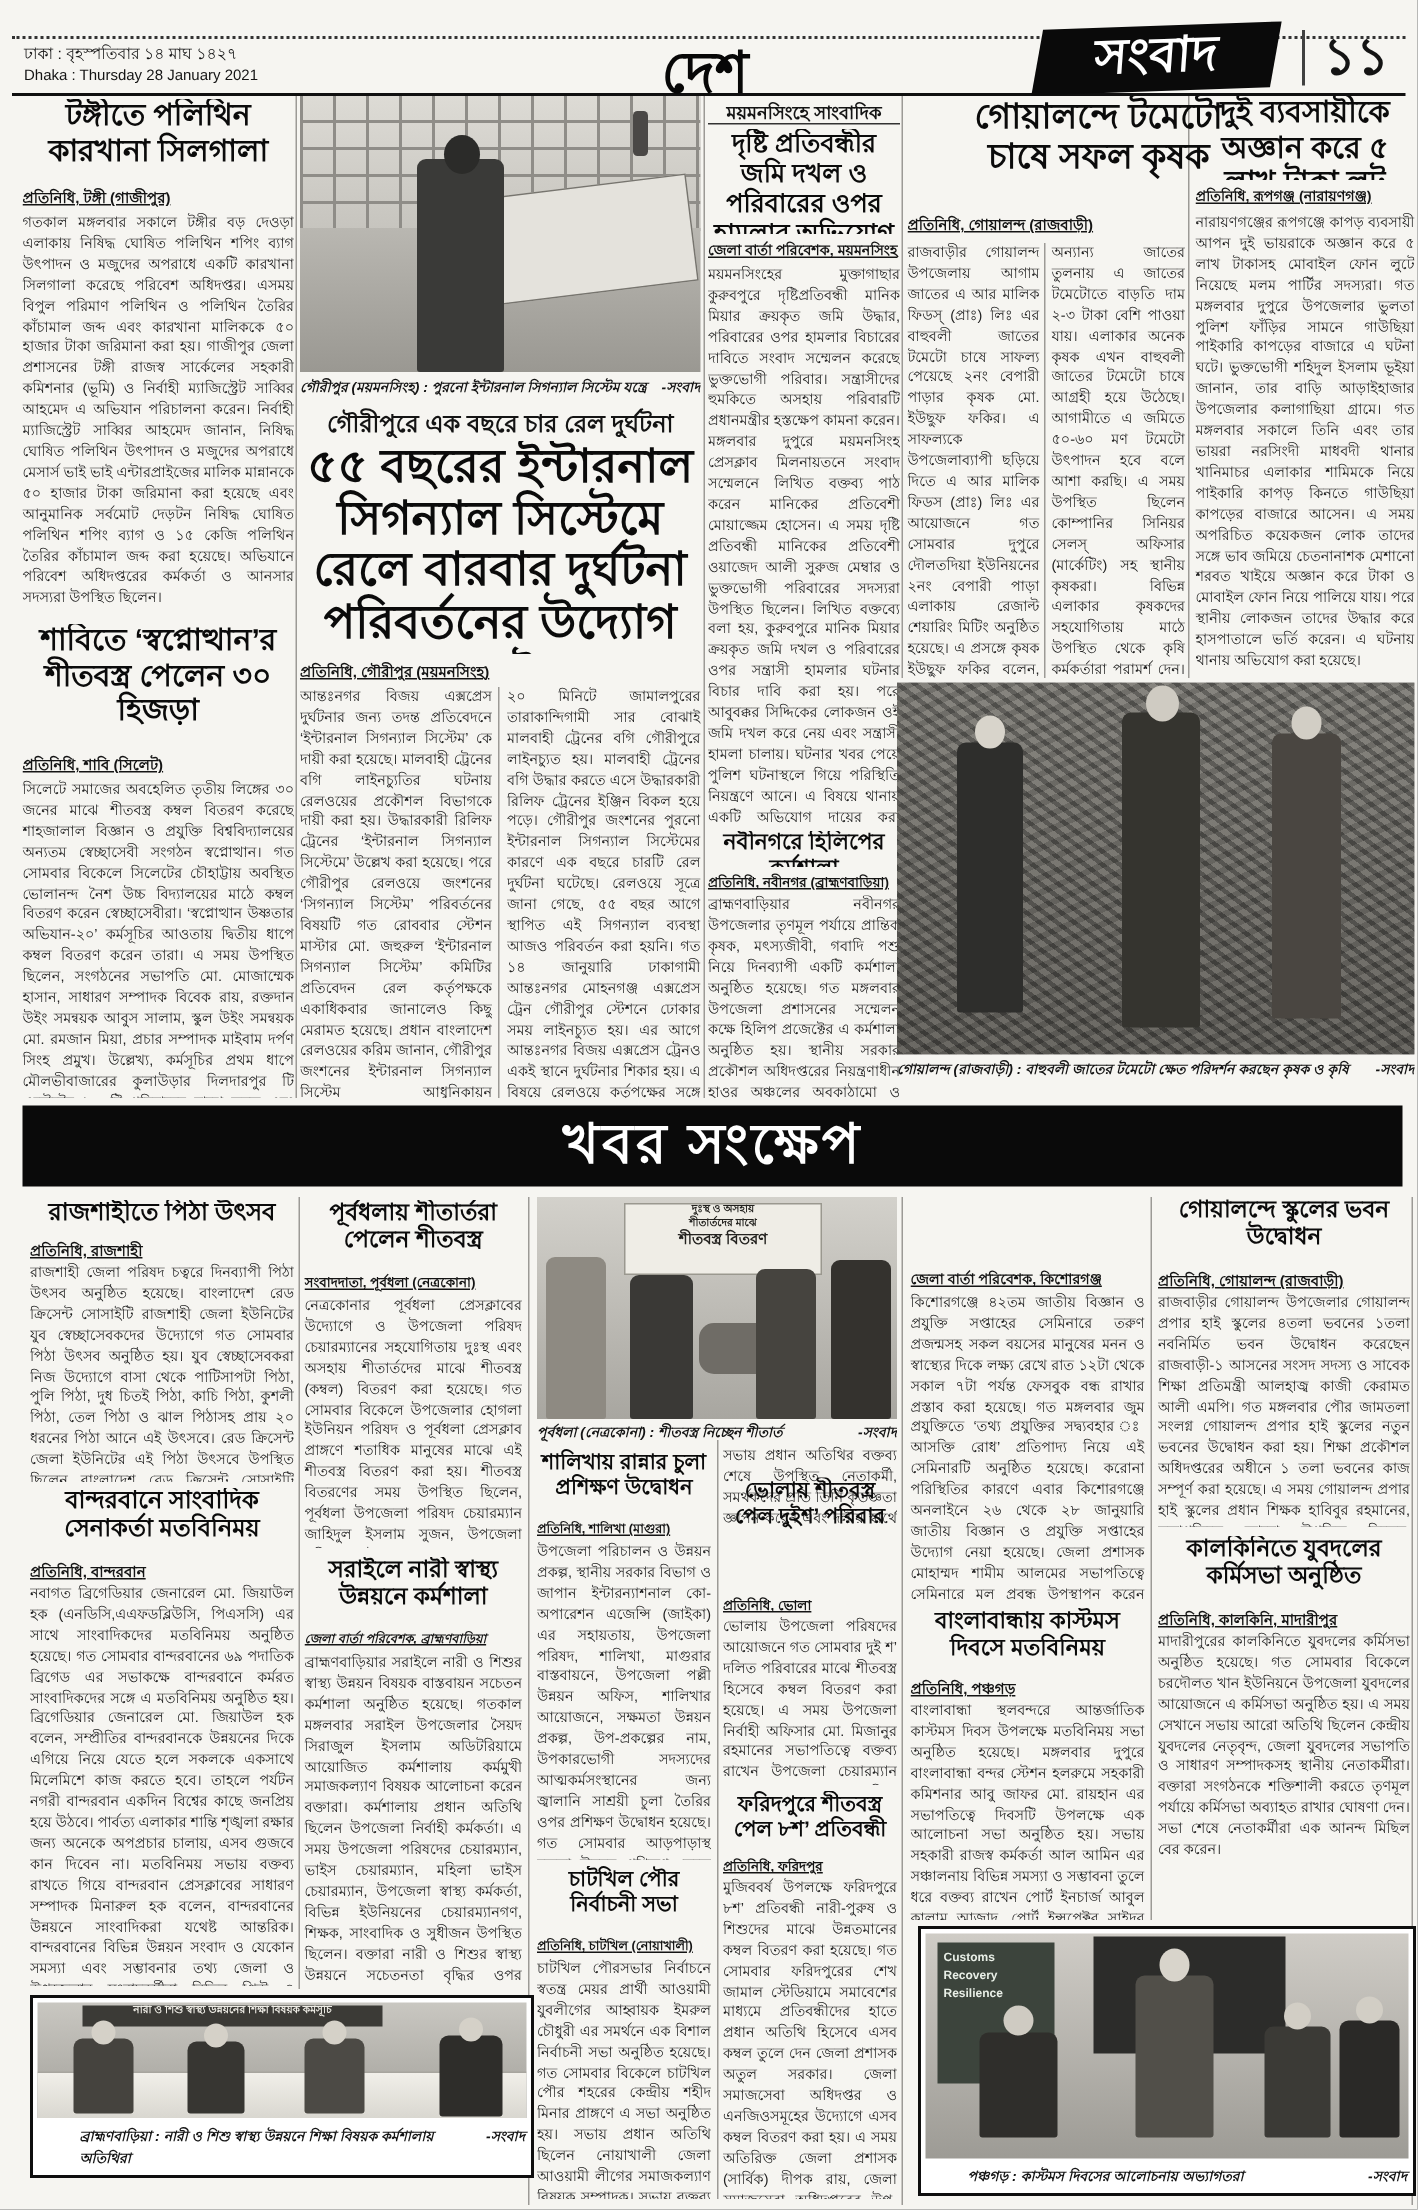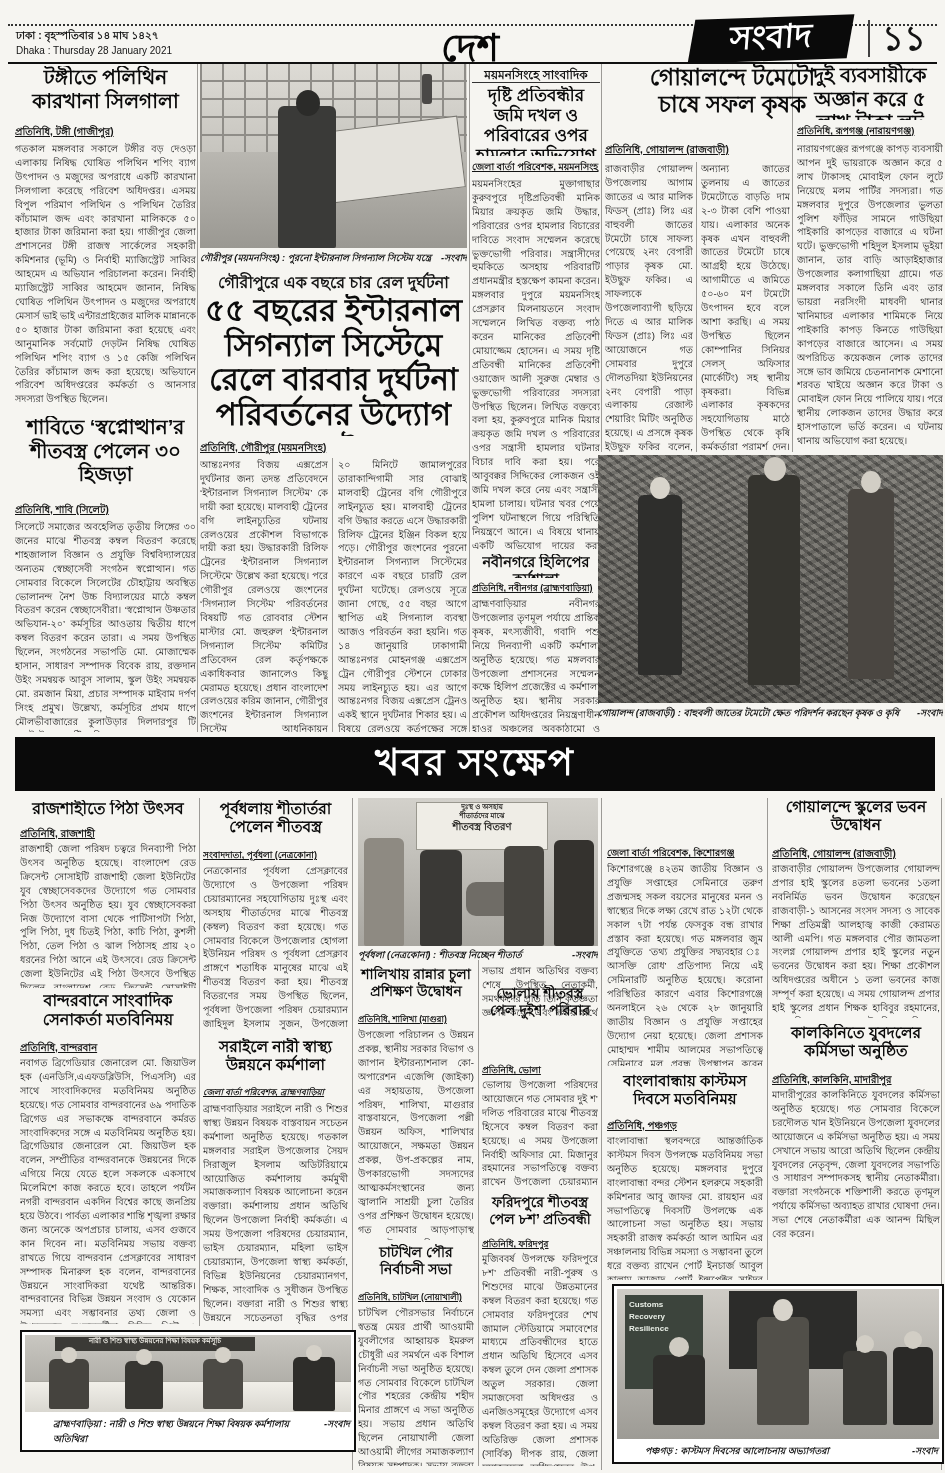--- a/index.html
+++ b/index.html
@@ -40,21 +40,21 @@
           line-height:1.5;padding:4px;overflow:hidden;}
   .cloth{position:absolute;background:linear-gradient(#f1efe9,#d9d7d0);border-top:1px solid #a7a59e;}
 </style>
 </head>
 <body>
 
 <div class="page">
 
   <div class="abs masthead" style="left:8px;top:24px;width:929px;height:36px;"></div>
   <div class="abs" style="left:16px;top:28px;width:220px;">
-    <div style="font-size:10.5px;font-weight:bold;">ঢাকা : বৃহস্পতিবার ১৪ মাঘ ১৪২৭</div>
+    <div style="font-size:10.5px;font-weight:normal;">ঢাকা : বৃহস্পতিবার ১৪ মাঘ ১৪২৭</div>
     <div style="font-size:10px;">Dhaka : Thursday 28 January 2021</div>
   </div>
   <div class="abs" style="left:380px;top:18px;width:180px;text-align:center;font-size:38px;font-weight:bold;color:#070707;">দেশ</div>
   <div class="abs brandbox" style="left:692px;top:17px;width:158px;height:44px;">
     <span>সংবাদ</span>
   </div>
   <div class="abs" style="left:868px;top:20px;width:60px;font-size:34px;font-weight:bold;border-left:2px solid #404040;padding-left:12px;line-height:1.1;">১১</div>
 
   <div class="abs vrule" style="left:197px;top:64px;height:668px;"></div>
   <div class="abs vrule" style="left:469px;top:64px;height:668px;"></div>

